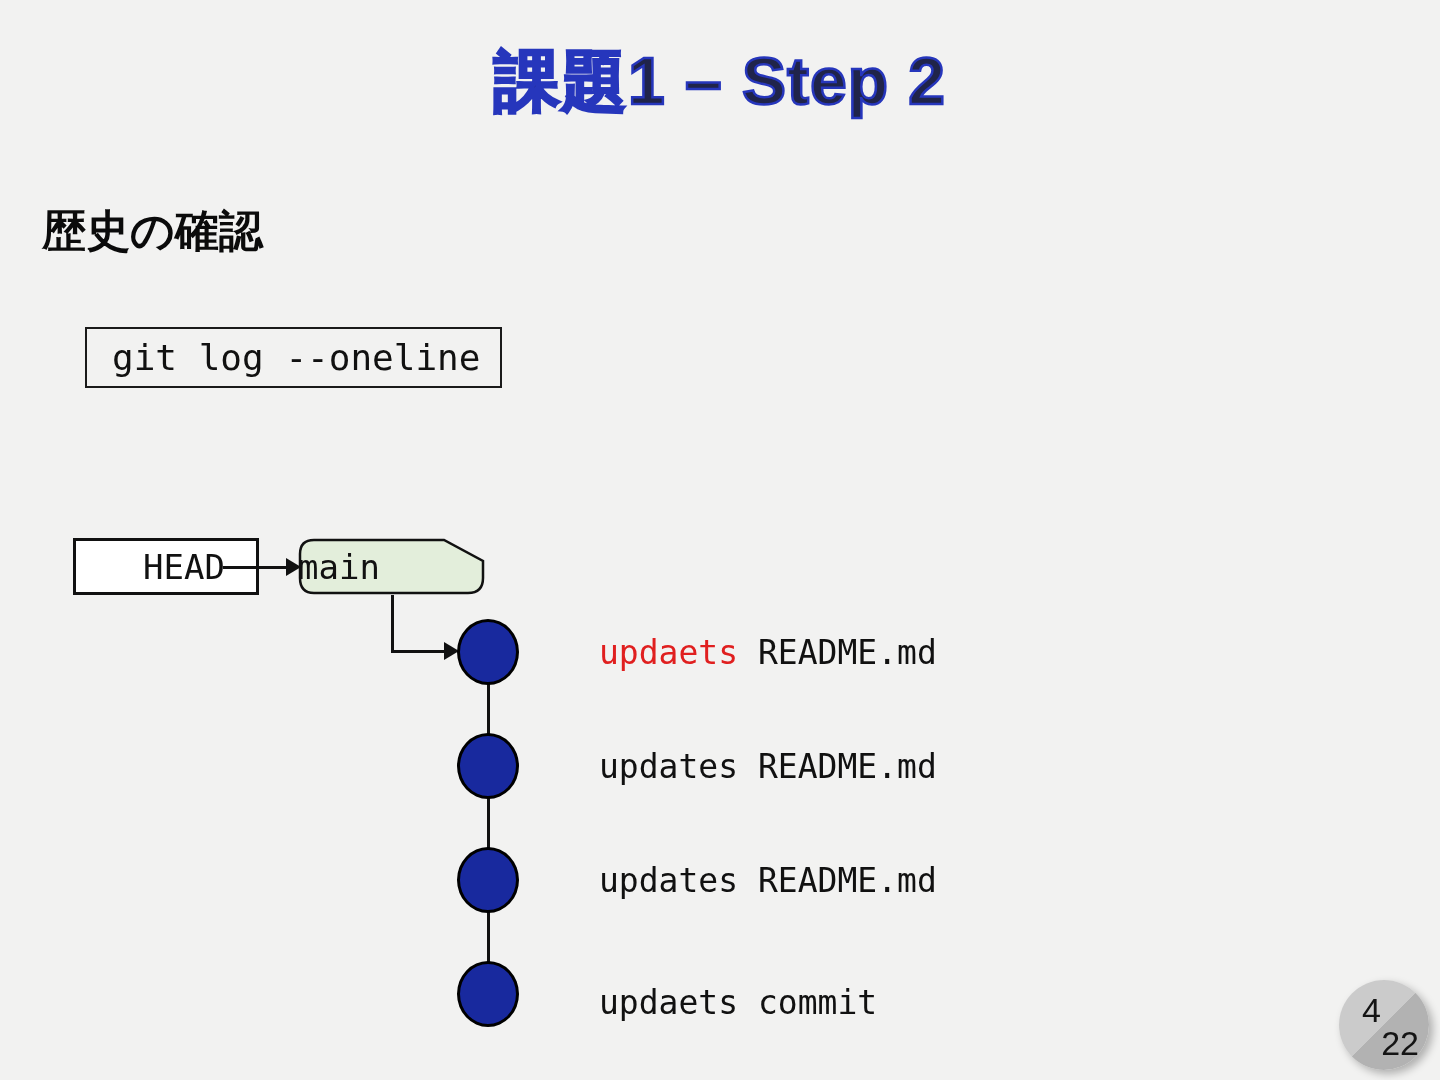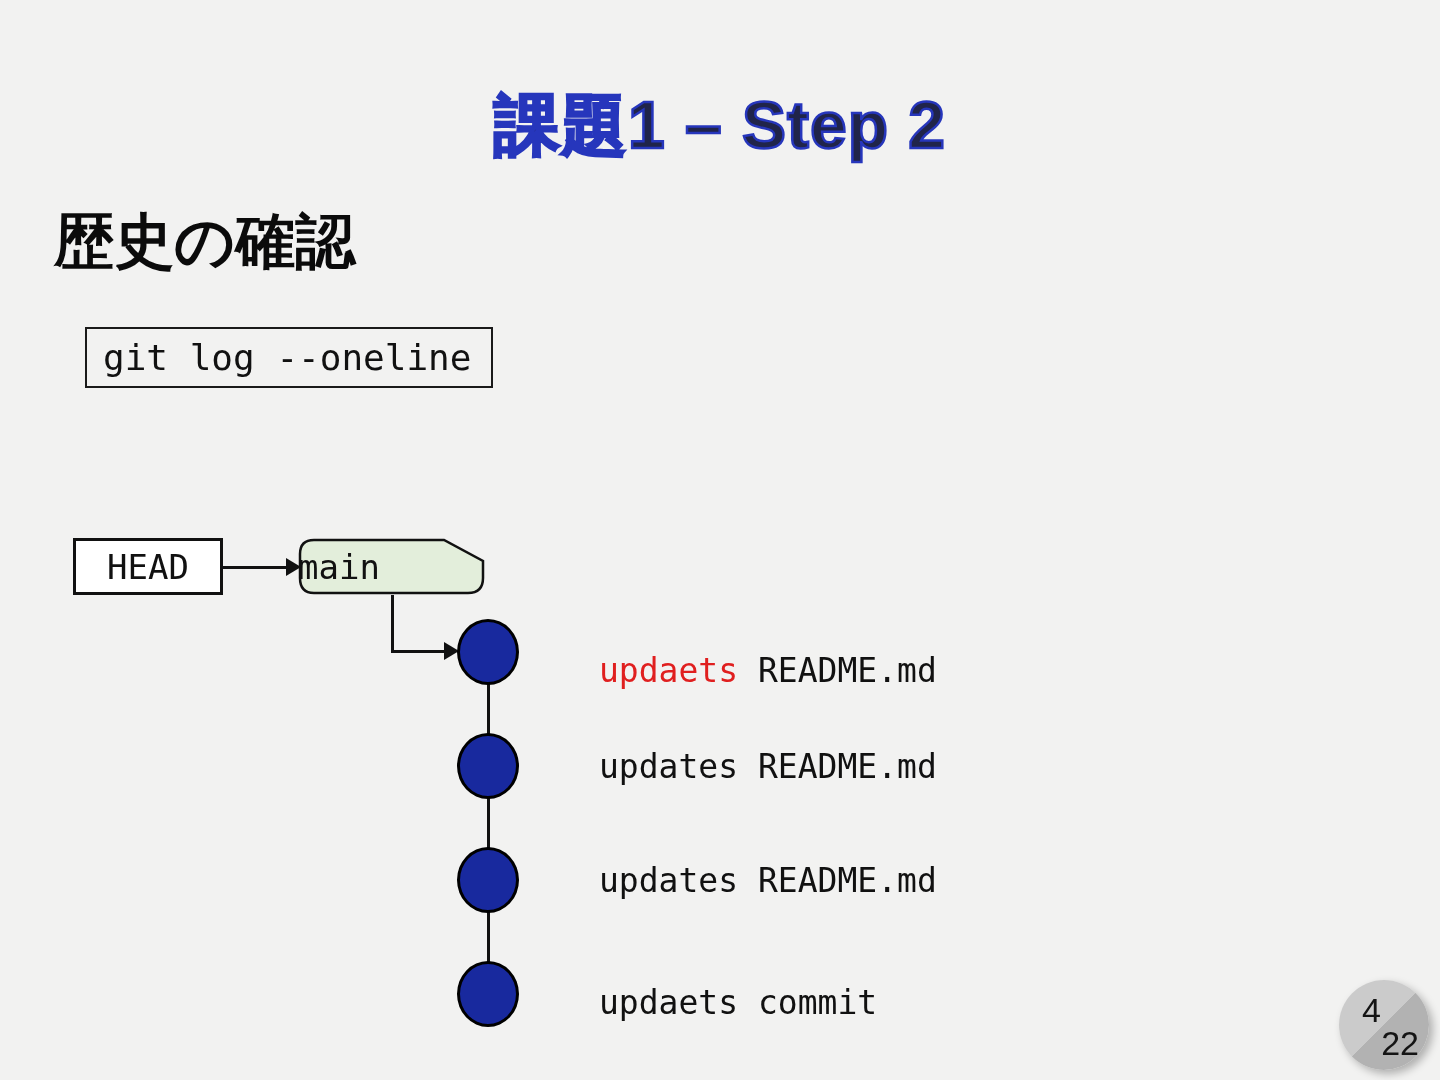--- a/index.html
+++ b/index.html
@@ -20,59 +20,59 @@
     top: 42px;
     left: 0;
     width: 100%;
     text-align: center;
     font-size: 66px;
     font-weight: bold;
     line-height: 1.2;
     color: #20244a;
     -webkit-text-stroke: 2.5px #2636bc;
     letter-spacing: 1px;
-    margin-top: 44px;
   }
   .section-heading {
     position: absolute;
-    left: 54px;
+    left: 42px;
     top: 202px;
-    font-size: 60px;
+    font-size: 44px;
     font-weight: bold;
     color: #0b0b0b;
   }
   .mono {
     font-family: "DejaVu Sans Mono", "Liberation Mono", monospace;
   }
   .command-box {
     position: absolute;
     left: 85px;
     top: 327px;
     width: 388px;
     height: 57px;
     border: 2px solid #1a1a1a;
     display: flex;
     align-items: center;
-    padding-left: 16px;
+    padding-left: 25px;
     font-size: 36px;
     color: #111;
   }
   .head-box {
     position: absolute;
     left: 73px;
     top: 538px;
     width: 144px;
     height: 51px;
     background: #ffffff;
     border: 3px solid #111;
     display: flex;
     align-items: center;
     justify-content: center;
     font-size: 34px;
     color: #111;
+    padding-left: 36px;
   }
   .line {
     position: absolute;
     background: #111;
   }
   .arrowhead-right {
     position: absolute;
     width: 0;
     height: 0;
     border-top: 9px solid transparent;
@@ -171,21 +171,21 @@
   <div class="line" style="left:391px; top:650px; width:53px; height:3px;"></div>
   <div class="arrowhead-right" style="left:444px; top:642px;"></div>
 
   <div class="line" style="left:487px; top:652px; width:2.5px; height:342px;"></div>
 
   <div class="commit-node" style="top:619px;"></div>
   <div class="commit-node" style="top:733px;"></div>
   <div class="commit-node" style="top:847px;"></div>
   <div class="commit-node" style="top:961px;"></div>
 
-  <div class="commit-label mono" style="top:648px;">
+  <div class="commit-label mono" style="top:630px;">
     <span class="typo-red">updaets</span><span> README.md</span>
   </div>
   <div class="commit-label mono" style="top:744px;">
     <span>updates README.md</span>
   </div>
   <div class="commit-label mono" style="top:858px;">
     <span>updates README.md</span>
   </div>
   <div class="commit-label mono" style="top:980px;">
     <span>updaets commit</span>

